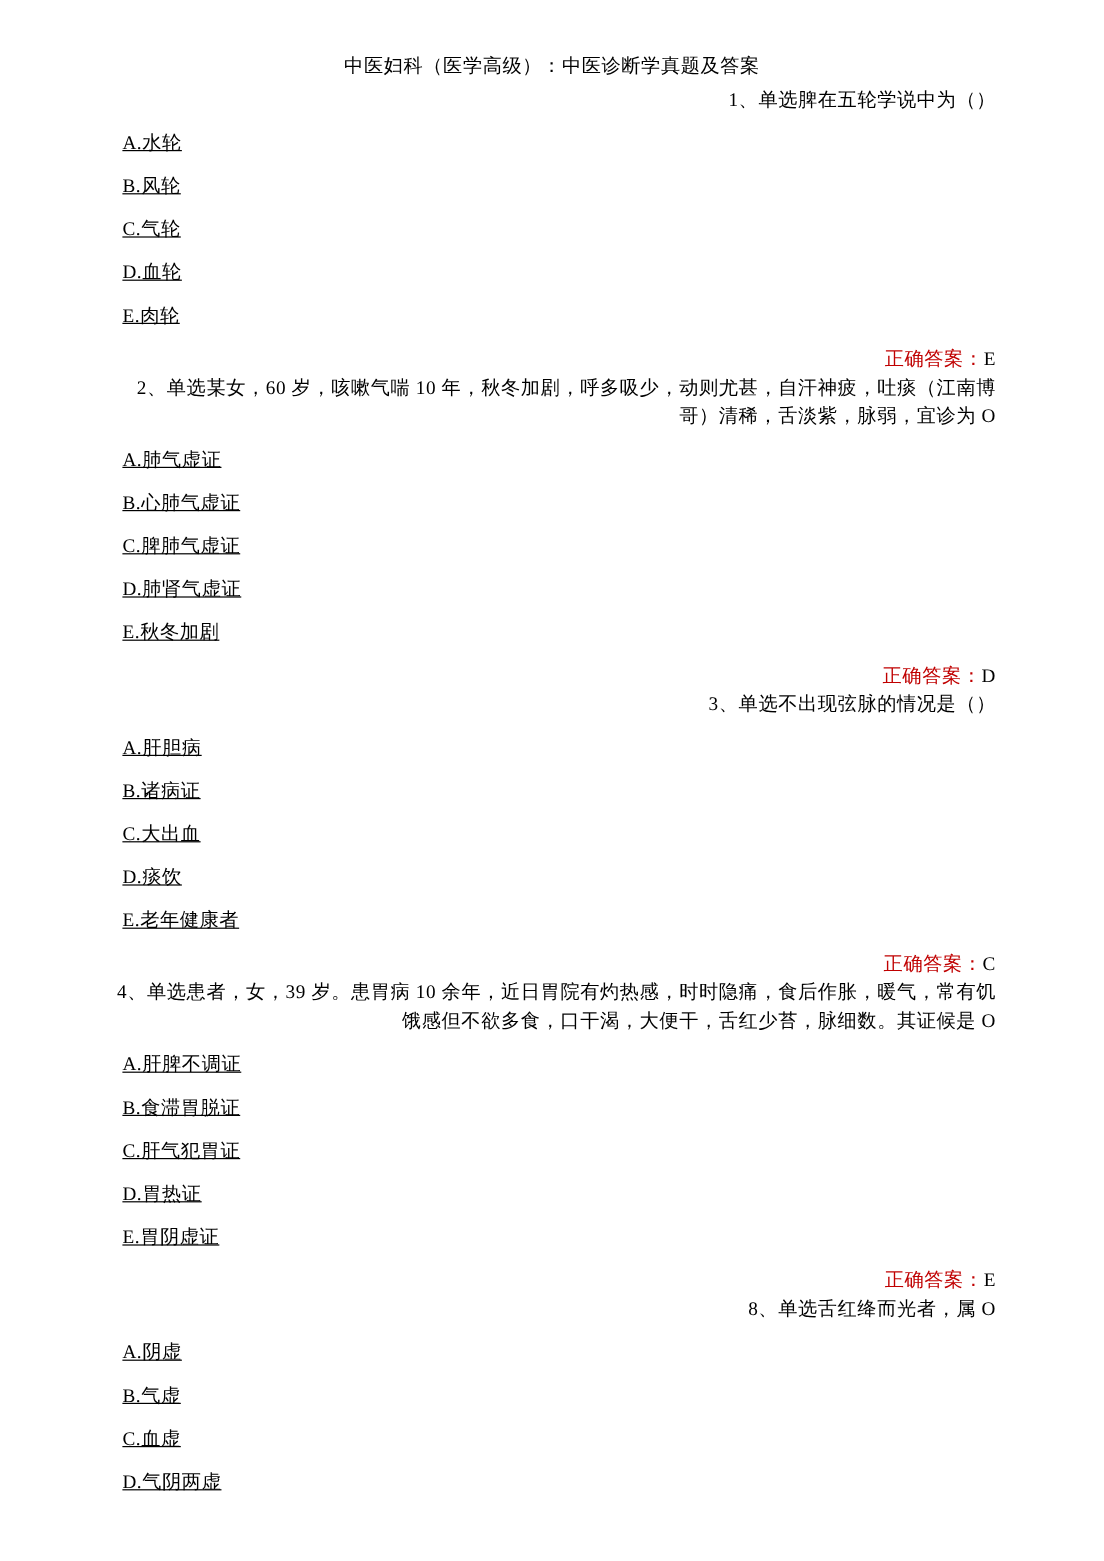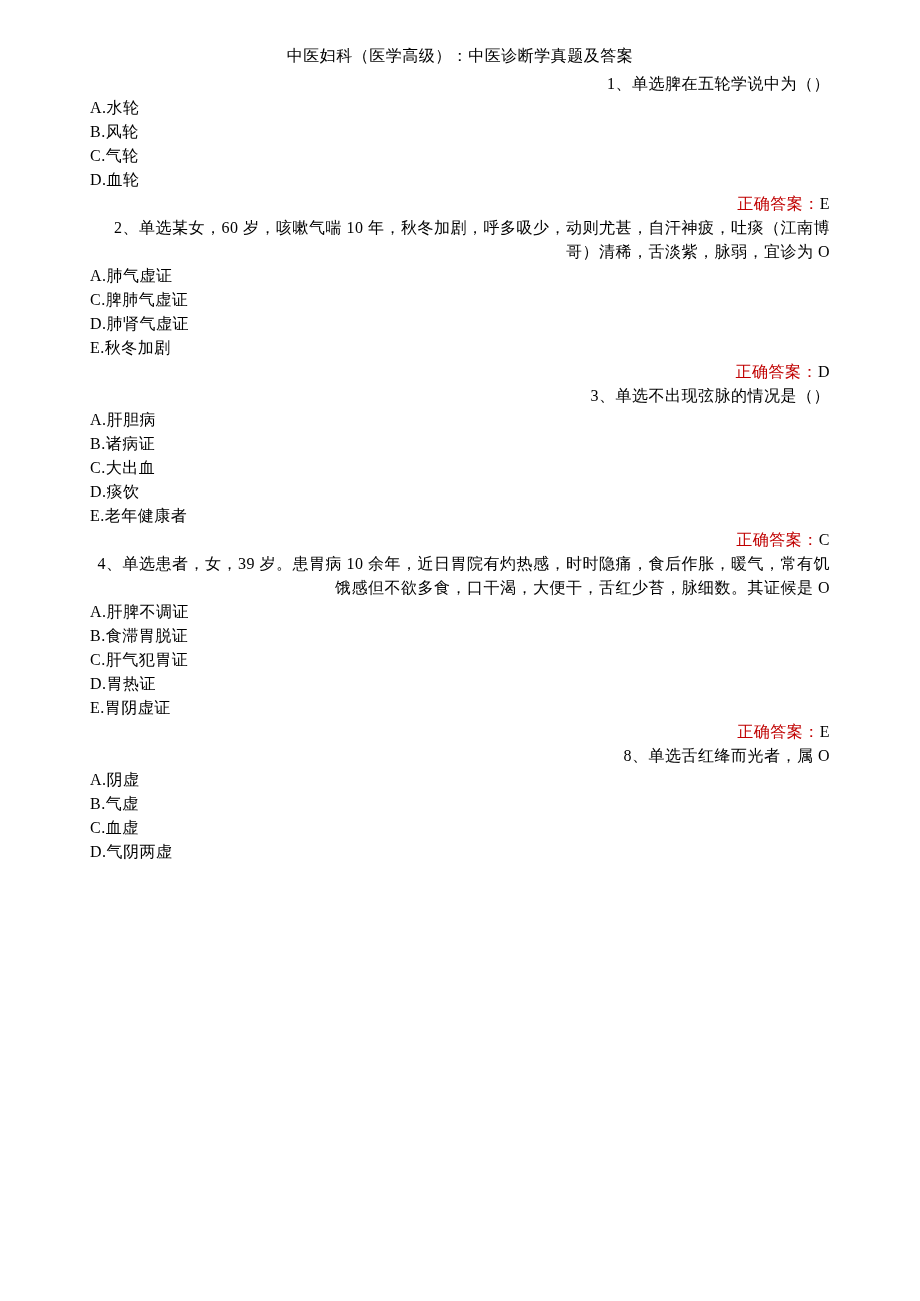--- a/index.html
+++ b/index.html
@@ -19,21 +19,22 @@
     }
     .title {
       text-align: center;
       margin-bottom: 4px;
     }
     .question-line {
       margin: 0;
       text-align: right;
     }
     .option-line {
-      margin: 0;
+      margin: 12px;
+      text-decoration: underline;
     }
     .answer-line {
       margin: 0;
       text-align: right;
     }
     .answer-label {
       color: #c00000;
     }
     .answer-value {
       color: #000000;
@@ -47,25 +48,27 @@
 
 <div class="page">
   <div class="title">中医妇科（医学高级）：中医诊断学真题及答案</div>
   <div id="questions-container">
       <div class="block">
         <div class="question-line">1、单选脾在五轮学说中为（）</div>
         <div class="option-line">A.水轮</div>
         <div class="option-line">B.风轮</div>
         <div class="option-line">C.气轮</div>
         <div class="option-line">D.血轮</div>
+        <div class="option-line">E.肉轮</div>
         <div class="answer-line"><span class="answer-label">正确答案：</span><span class="answer-value">E</span></div>
       </div>
       <div class="block">
         <div class="question-line">2、单选某女，60 岁，咳嗽气喘 10 年，秋冬加剧，呼多吸少，动则尤甚，自汗神疲，吐痰（江南博哥）清稀，舌淡紫，脉弱，宜诊为 O</div>
         <div class="option-line">A.肺气虚证</div>
+        <div class="option-line">B.心肺气虚证</div>
         <div class="option-line">C.脾肺气虚证</div>
         <div class="option-line">D.肺肾气虚证</div>
         <div class="option-line">E.秋冬加剧</div>
         <div class="answer-line"><span class="answer-label">正确答案：</span><span class="answer-value">D</span></div>
       </div>
       <div class="block">
         <div class="question-line">3、单选不出现弦脉的情况是（）</div>
         <div class="option-line">A.肝胆病</div>
         <div class="option-line">B.诸病证</div>
         <div class="option-line">C.大出血</div>

